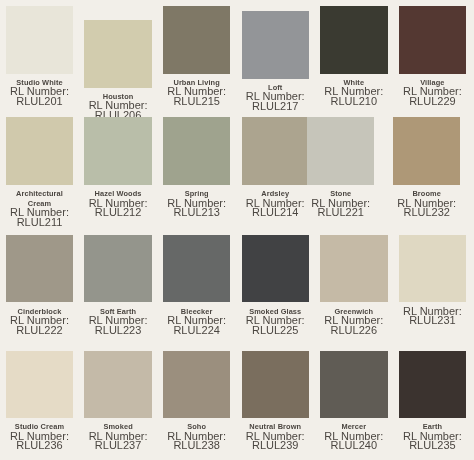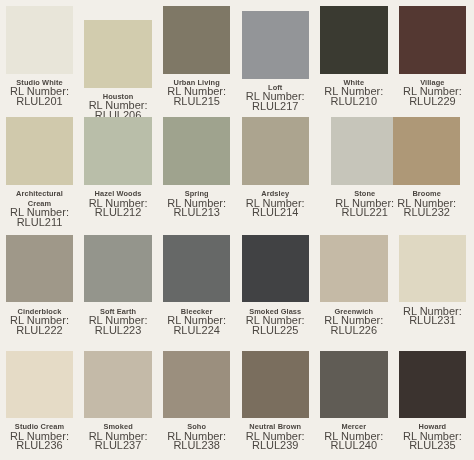--- a/index.html
+++ b/index.html
@@ -117,21 +117,21 @@
       </div>
     </div>
     <div class="swatch-cell" style="left:241.54px;top:117.3px">
       <div class="swatch-chip" style="height: 67.7px; background: rgb(172, 164, 143);"></div>
       <div class="swatch-label">
         <div class="swatch-name">Ardsley</div>
         <div class="swatch-numlabel">RL Number:</div>
         <div class="swatch-code">RLUL214</div>
       </div>
     </div>
-    <div class="swatch-cell" style="left:331px;top:117.3px">
+    <div class="swatch-cell" style="left:307px;top:117.3px">
       <div class="swatch-chip" style="height: 67.7px; background: rgb(198, 197, 186);"></div>
       <div class="swatch-label">
         <div class="swatch-name">Stone</div>
         <div class="swatch-numlabel">RL Number:</div>
         <div class="swatch-code">RLUL221</div>
       </div>
     </div>
     <div class="swatch-cell" style="left:393px;top:117.3px">
       <div class="swatch-chip" style="height: 67.7px; background: rgb(174, 152, 119);"></div>
       <div class="swatch-label">
@@ -223,18 +223,18 @@
       <div class="swatch-chip" style="height: 67.6px; background: rgb(96, 92, 85);"></div>
       <div class="swatch-label">
         <div class="swatch-name">Mercer</div>
         <div class="swatch-numlabel">RL Number:</div>
         <div class="swatch-code">RLUL240</div>
       </div>
     </div>
     <div class="swatch-cell" style="left:398.7px;top:350.8px">
       <div class="swatch-chip" style="height: 67.6px; background: rgb(59, 51, 47);"></div>
       <div class="swatch-label">
-        <div class="swatch-name">Howard</div>
+        <div class="swatch-name">Earth</div>
         <div class="swatch-numlabel">RL Number:</div>
         <div class="swatch-code">RLUL235</div>
       </div>
     </div>
 </div>
 
 </body></html>

